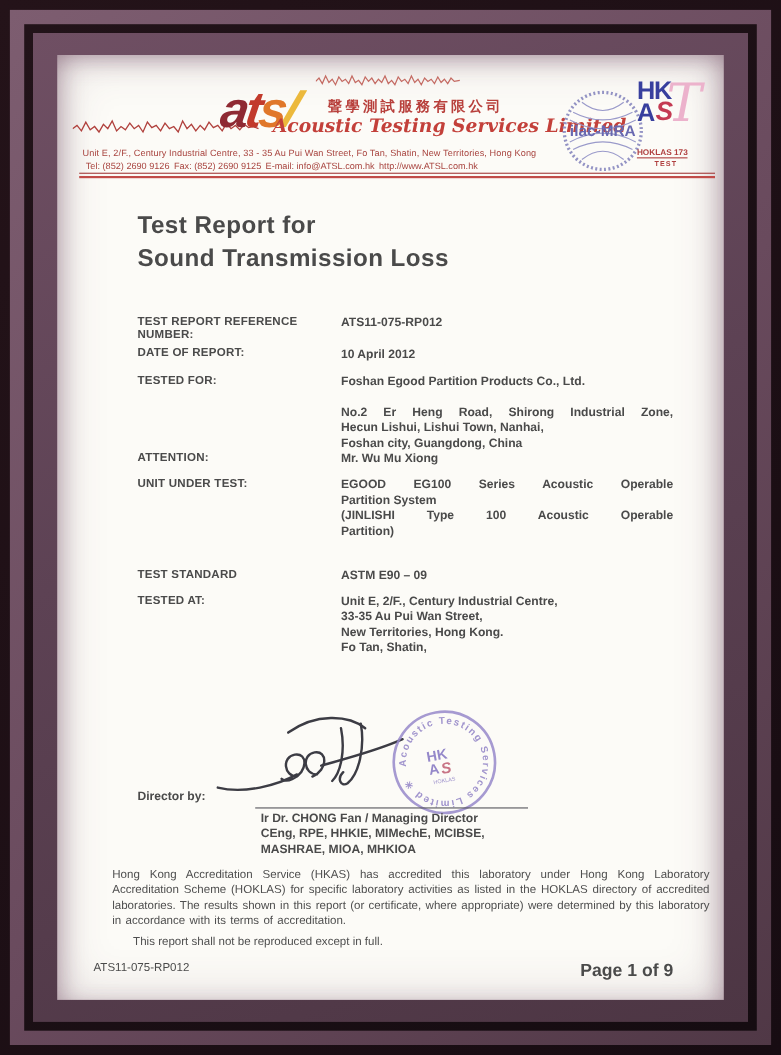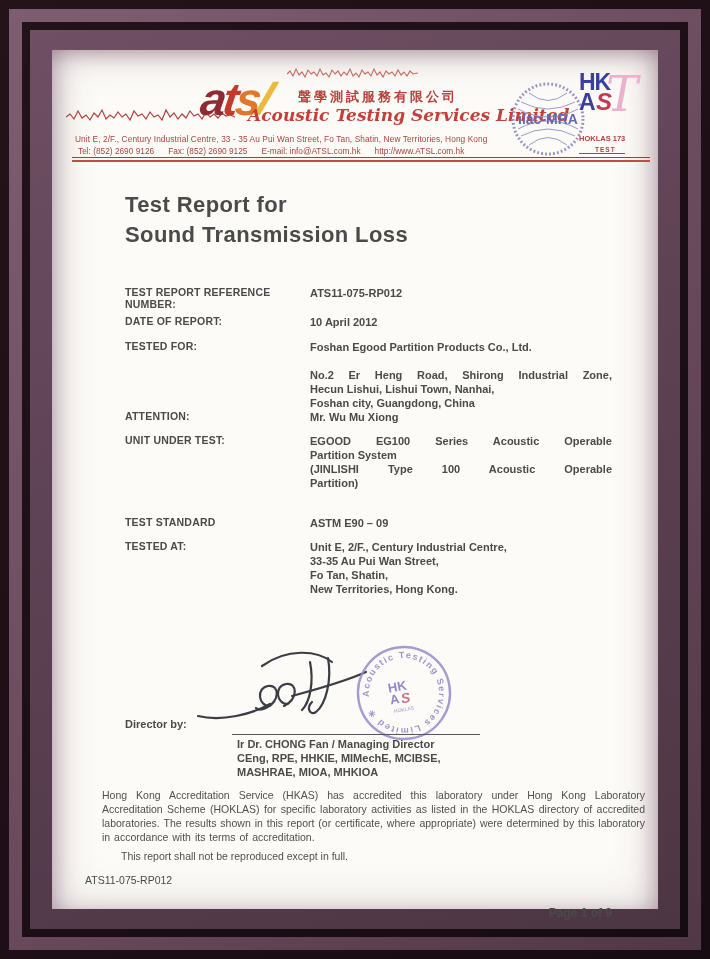--- a/index.html
+++ b/index.html
@@ -12,52 +12,52 @@
   .paper{position:absolute;left:52px;top:50px;width:606px;height:859px;background:#fcfbf7;
          box-shadow:inset 0 0 46px rgba(96,62,84,.20), inset 14px 0 22px -10px rgba(110,70,95,.38),
                     inset -14px 0 22px -10px rgba(110,70,95,.38), inset 0 16px 22px -12px rgba(110,70,95,.34);}
   .abs{position:absolute;}
   
   .logo-atsl{left:149px;top:26px;font-weight:bold;font-style:italic;font-size:46px;line-height:46px;letter-spacing:-3px;transform:skewX(-8deg);}
   .logo-atsl .la{color:#8f2a33;} .logo-atsl .lt{color:#c23a2c;} .logo-atsl .ls{color:#e0772a;} .logo-atsl .ll{color:#ecb93c;transform:skewX(-14deg);display:inline-block;}
   .cjk-name{left:246px;top:38px;font-size:13px;font-weight:bold;color:#b8403c;letter-spacing:3px;font-family:Liberation Serif, serif;}
   .script-name{left:196px;top:55px;font-size:17px;font-style:italic;font-weight:bold;color:#c3403a;font-family:"DejaVu Serif",serif;}
   .addr1{left:23px;top:84px;font-size:8.3px;color:#a8443f;white-space:nowrap;letter-spacing:.1px;}
-  .addr2{left:26px;top:96px;display:flex;gap:14px;font-size:8.3px;color:#a8443f;white-space:nowrap;}
+  .addr2{left:26px;top:96px;display:flex;gap:4px;font-size:8.3px;color:#a8443f;white-space:nowrap;}
   .rule-red-1{left:20px;top:107px;width:578px;height:1px;background:#a33b3b;}
   .rule-red-2{left:20px;top:110px;width:578px;height:2px;background:#c14c49;}
   
   .ilac{left:455px;top:30px;}
   .hkas{left:527px;top:22px;width:70px;height:86px;}
   .hkas .tpink{position:absolute;left:27px;top:-6px;font-family:"DejaVu Serif",serif;font-style:italic;font-size:48px;color:#ecb2cc;}
   .hkas .hk{position:absolute;left:0;top:0;font-size:23px;font-weight:900;color:#383f9e;letter-spacing:-1px;line-height:20px;}
   .hkas .ar{position:absolute;left:0;top:20px;font-size:23px;font-weight:900;color:#383f9e;line-height:20px;}
   .hkas .sr{position:absolute;left:17px;top:20px;font-size:24px;font-weight:bold;font-style:italic;color:#c43a52;line-height:20px;}
-  .hkas .hoklas{position:absolute;left:0;top:62px;font-size:7.5px;font-weight:bold;color:#b04040;border-bottom:1px solid #b04040;padding-bottom:10px;white-space:nowrap;}
+  .hkas .hoklas{position:absolute;left:0;top:62px;font-size:7.5px;font-weight:bold;color:#b04040;border-bottom:1px solid #b04040;padding-bottom:0;white-space:nowrap;}
   .hkas .test{position:absolute;left:16px;top:74px;font-size:6.5px;font-weight:bold;color:#b04040;letter-spacing:1px;}
   
   .title{left:73px;top:140px;font-size:22px;font-weight:bold;color:#4a4a4a;line-height:30px;letter-spacing:.4px;}
   
   .row{position:absolute;left:73px;width:492px;}
   .flabel{position:absolute;left:0;top:0;width:182px;font-size:10.5px;font-weight:bold;color:#4a4a4a;letter-spacing:.2px;}
   .fvalue{position:absolute;left:185px;top:0;width:302px;font-size:11px;font-weight:bold;color:#4a4a4a;line-height:14px;}
   .stretch{text-align:justify;text-align-last:justify;}
   
   .approved-label{left:73px;top:668px;font-size:11px;font-weight:bold;color:#4a4a4a;}
   .sig-line{left:180px;top:684px;width:248px;height:1px;background:#55555c;}
   .name1{left:185px;top:688px;font-size:11px;font-weight:bold;color:#4a4a4a;}
   .name2{left:185px;top:702px;font-size:11px;font-weight:bold;color:#4a4a4a;}
   .name3{left:185px;top:716px;font-size:11px;font-weight:bold;color:#4a4a4a;}
   .signature{left:140px;top:594px;}
   .stamp{left:297px;top:588px;opacity:.85;}
   
   .accred{left:50px;top:738px;width:543px;font-size:10.5px;color:#4f4f4f;line-height:14px;text-align:justify;word-spacing:1px;}
   .repro{left:33px;top:800px;font-size:10.5px;color:#4f4f4f;margin-left:36px;}
   .foot-ref{left:33px;top:824px;font-size:10.5px;color:#4a4a4a;}
-  .foot-page{right:46px;top:824px;font-size:12px;font-weight:bold;color:#4a4a4a;margin-top:32px;}
+  .foot-page{right:46px;top:824px;font-size:16px;font-weight:bold;color:#4a4a4a;}
 </style>
 </head>
 <body>
 
 <div class="scene">
   <div class="band-a"></div>
   <div class="band-b"></div>
   <div class="band-c"></div>
   <div class="band-d"></div>
 
@@ -144,22 +144,22 @@
     </div>
     <div class="row" style="top:466px;">
       <span class="flabel">TEST STANDARD</span>
       <div class="fvalue">ASTM E90 – 09</div>
     </div>
     <div class="row" style="top:490px;">
       <span class="flabel">TESTED AT:</span>
       <div class="fvalue">
         <div>Unit E, 2/F., Century Industrial Centre,</div>
         <div>33-35 Au Pui Wan Street,</div>
+        <div>New Territories, Hong Kong.</div>
         <div>Fo Tan, Shatin,</div>
-        <div>New Territories, Hong Kong.</div>
       </div>
     </div>
 
     <svg class="abs signature" width="180" height="95" viewBox="0 0 180 95">
       <g fill="none" stroke="#3c3c44" stroke-width="2.2" stroke-linecap="round">
         <path d="M70,22 C95,4 125,6 140,18"></path>
         <path d="M6,72 C30,78 60,70 78,60"></path>
         <path d="M78,62 C66,62 64,44 76,42 C88,40 88,58 74,64 C70,66 66,66 64,64"></path>
         <path d="M96,60 C84,60 82,42 94,40 C106,38 106,56 92,62"></path>
         <path d="M118,18 C122,38 118,58 110,66"></path>

